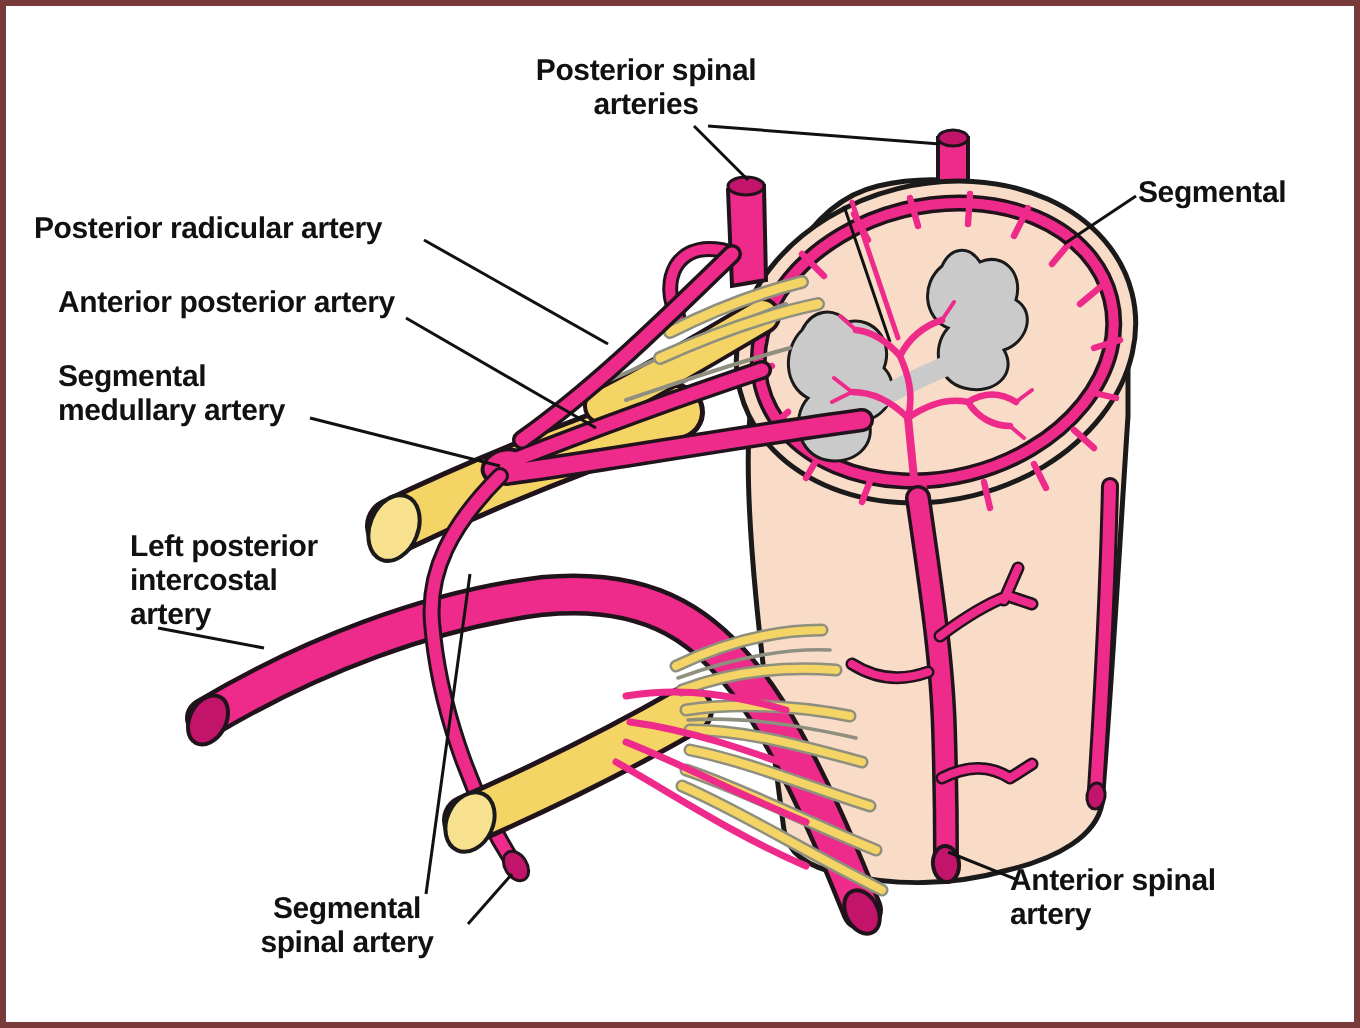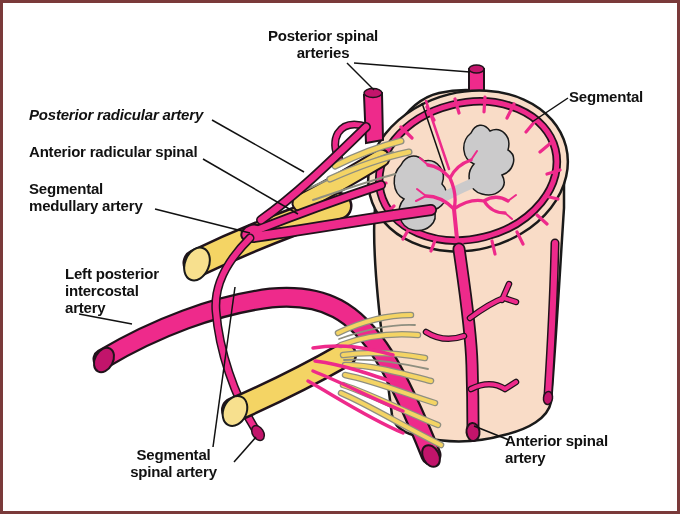--- a/index.html
+++ b/index.html
@@ -14,21 +14,21 @@
     border:3px solid var(--frame); background:var(--bg); overflow:hidden;
     font-family:"Liberation Sans", sans-serif;
   }
   .frame svg{position:absolute; left:0; top:0;}
   .label{
     position:absolute; font-weight:bold; font-size:15px; line-height:17px;
     color:var(--label-color); letter-spacing:-0.2px; white-space:pre-line;
   }
   .lb-psa{left:250px; top:24px; width:140px; text-align:center;}
   .lb-vc {left:566px; top:85px;}
-  .lb-pr {left:26px;  top:103px;font-style:italic;}
+  .lb-pr {left:14px;  top:103px;}
   .lb-ar {left:26px;  top:140px;}
   .lb-sm {left:26px;  top:177px;}
   .lb-ic {left:26px;  top:262px;margin-left:36px;}
   .lb-ss {left:103px; top:443px; width:135px; text-align:center;}
   .lb-as {left:502px; top:429px; width:132px; text-align:left;}
   
   .o  {fill:none; stroke:var(--vessel-outline); stroke-linecap:round; stroke-linejoin:round;}
   .p  {fill:none; stroke:var(--artery-pink);    stroke-linecap:round; stroke-linejoin:round;}
   .y  {fill:none; stroke:var(--nerve-yellow);   stroke-linecap:round;}
   .gy {fill:none; stroke:var(--nerve-outline);  stroke-linecap:round;}
@@ -196,21 +196,21 @@
       <path d="M232,284 L210,444"></path>
       <path d="M231,459 L253,434"></path>
       <path d="M506,437 L471,423"></path>
     </g>
   </svg>
 
   <div class="label lb-psa">Posterior spinal
 arteries</div>
   <div class="label lb-vc">Segmental</div>
   <div class="label lb-pr">Posterior radicular artery</div>
-  <div class="label lb-ar">Anterior radicular spinal</div>
+  <div class="label lb-ar">Anterior posterior artery</div>
   <div class="label lb-sm">Segmental
 medullary artery</div>
   <div class="label lb-ic">Left posterior
 intercostal
 artery</div>
   <div class="label lb-ss">Segmental
 spinal artery</div>
   <div class="label lb-as">Anterior spinal
 artery</div>
 </div>

